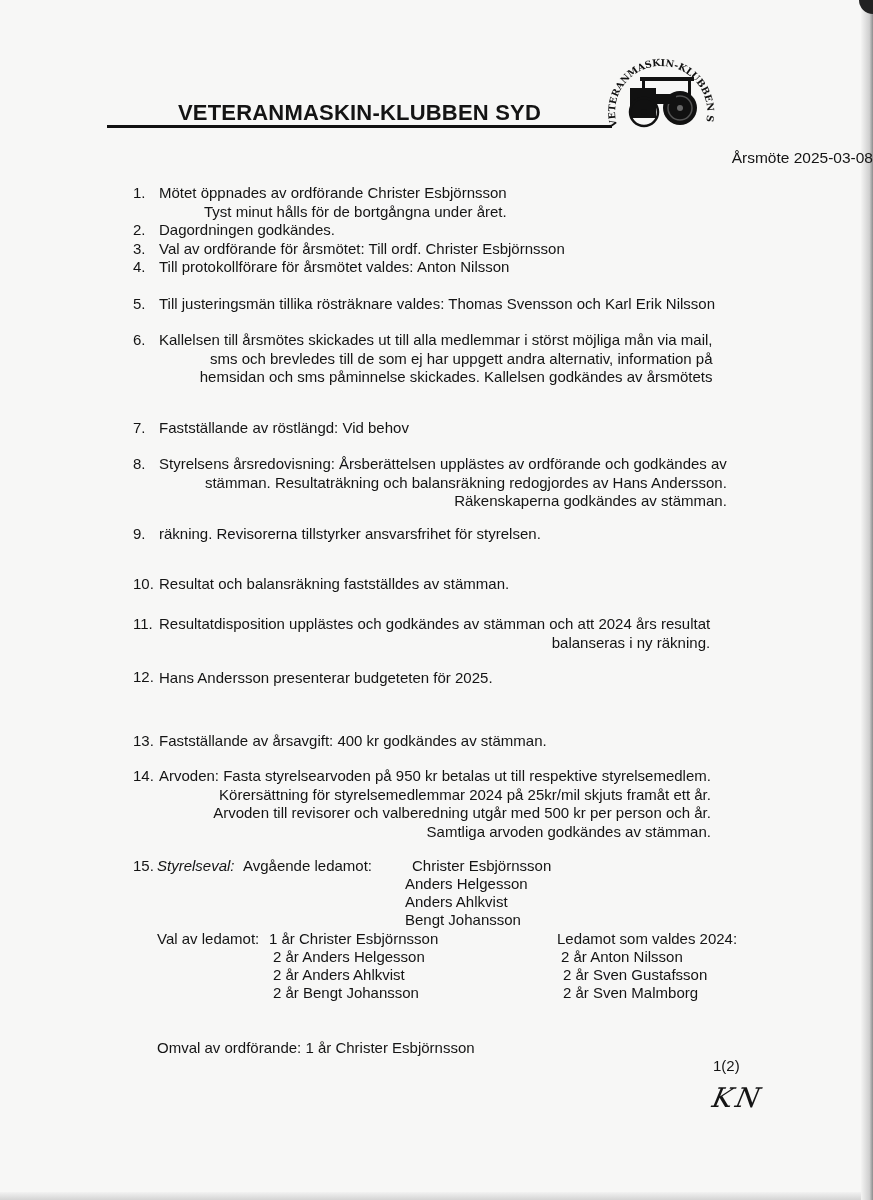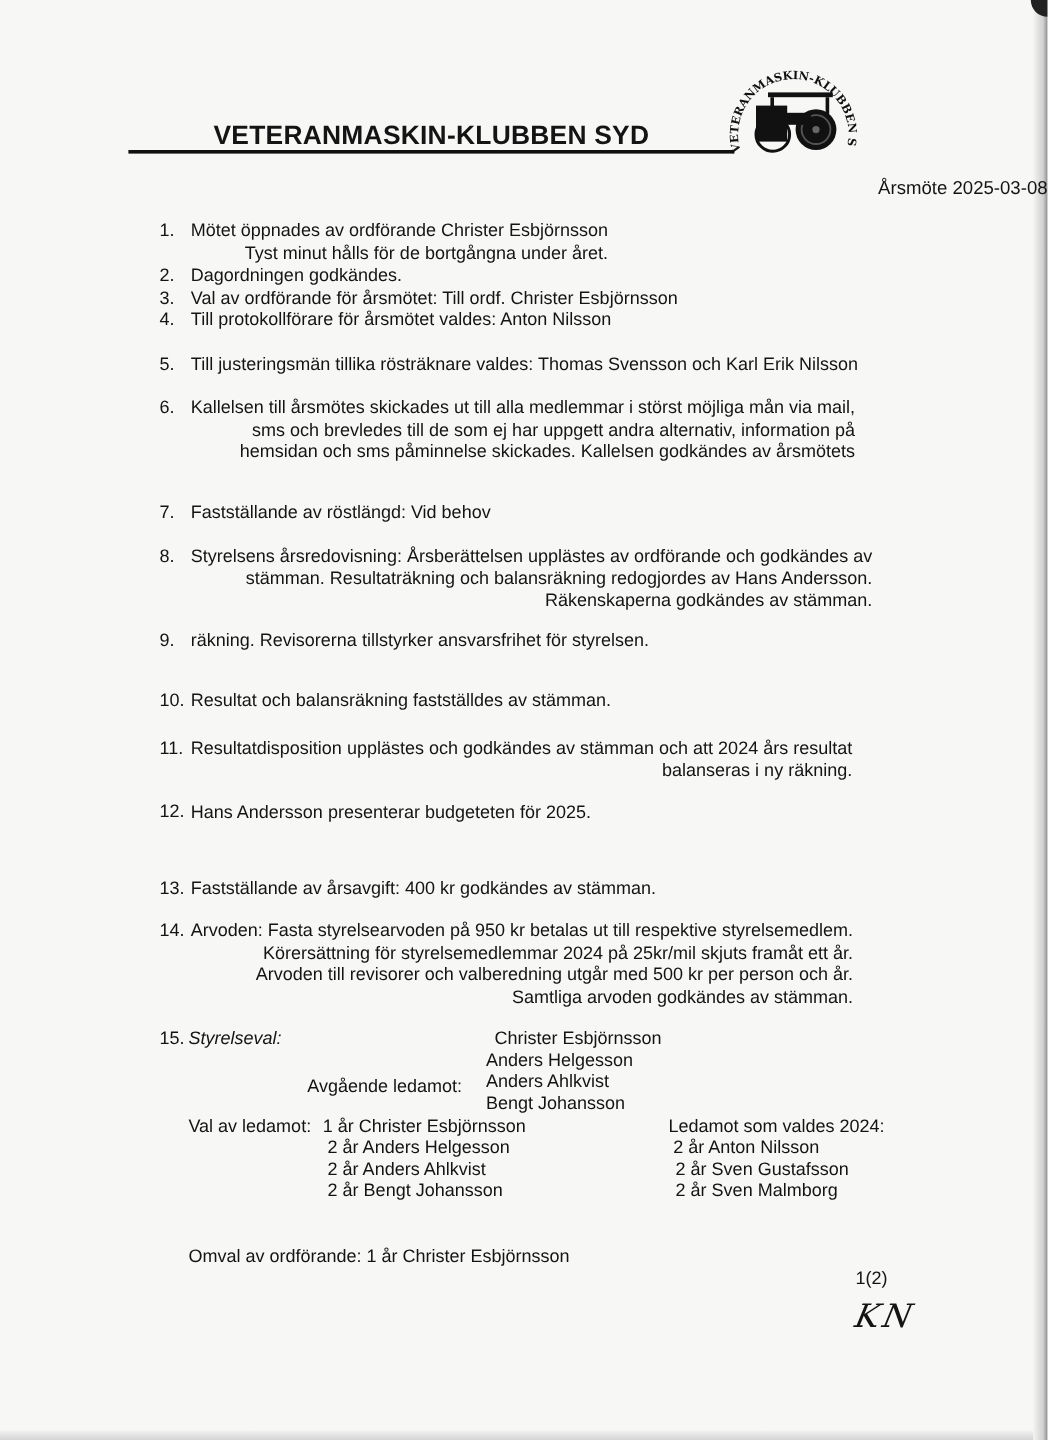--- a/index.html
+++ b/index.html
@@ -179,21 +179,21 @@
     <span class="line">Arvoden: Fasta styrelsearvoden på 950 kr betalas ut till respektive styrelsemedlem.</span>
     <span class="line">Körersättning för styrelsemedlemmar 2024 på 25kr/mil skjuts framåt ett år.</span>
     <span class="line">Arvoden till revisorer och valberedning utgår med 500 kr per person och år.</span>
     <span class="line">Samtliga arvoden godkändes av stämman.</span>
   </div>
 </div>
 
 <div>
   <span class="t" style="left:133px; top:857px;">15.</span>
   <span class="t" style="left:157px; top:857px;font-style:italic;">Styrelseval:</span>
-  <span class="t" style="left:256px; top:857px;margin-top:40px;">Avgående ledamot:</span>
+  <span class="t" style="left:243px; top:857px;">Avgående ledamot:</span>
 
   <div>
     <span class="t" style="left:389px; top:857px;margin-left:23px;">Christer Esbjörnsson</span>
     <span class="t" style="left:405px; top:875px;">Anders Helgesson</span>
     <span class="t" style="left:405px; top:893px;">Anders Ahlkvist</span>
     <span class="t" style="left:405px; top:911px;">Bengt Johansson</span>
   </div>
 
   <span class="t" style="left:157px; top:930px;">Val av ledamot:</span>
   <div>

